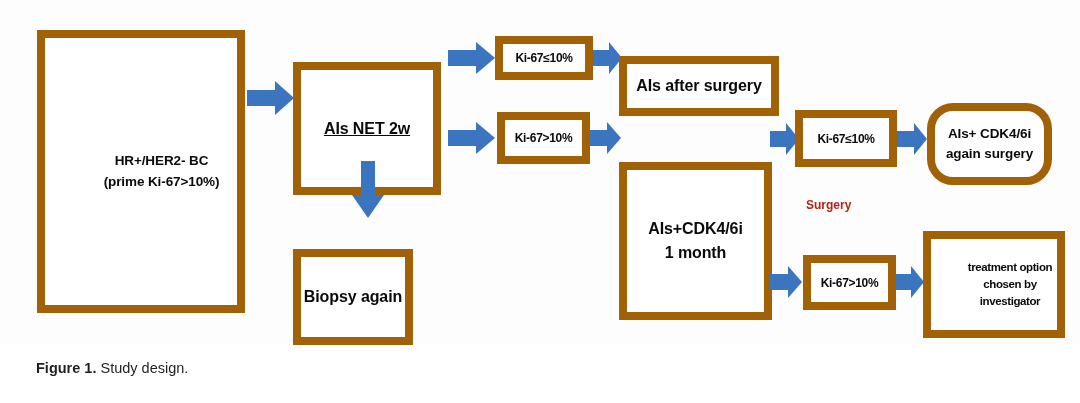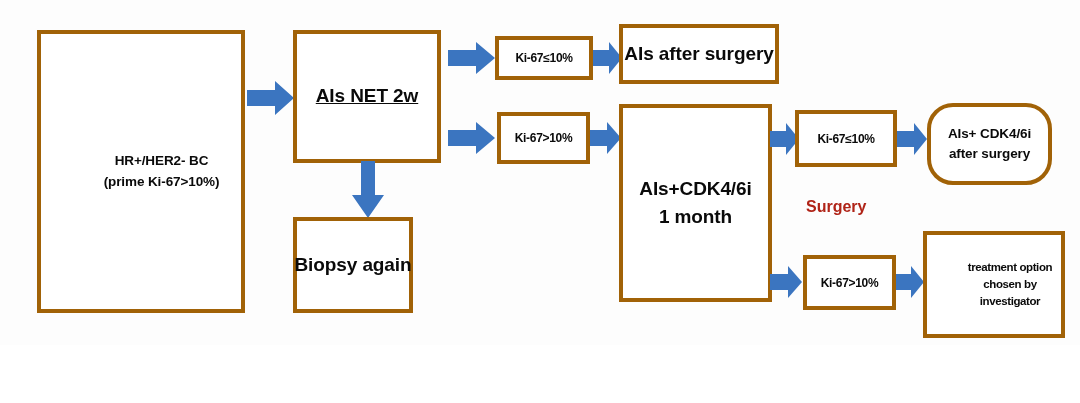--- a/index.html
+++ b/index.html
@@ -22,51 +22,51 @@
     left: 0;
     top: 0;
     width: 1080px;
     height: 345px;
     background: #fdfdfd;
   }
   .node {
     position: absolute;
     box-sizing: border-box;
     background: #ffffff;
-    border: 4px solid #a16207;
+    border: 8px solid #a16207;
     display: flex;
     flex-direction: column;
     align-items: center;
     justify-content: center;
     text-align: center;
     color: #0a0a0a;
     font-weight: bold;
     line-height: 1.5;
     letter-spacing: -0.1px;
   }
   .node .ln {
     display: block;
     white-space: nowrap;
   }
-  .n-main   { font-size: 19px; }
+  .n-main   { font-size: 16px; margin-top: 32px; }
   .n-sub    { font-size: 13.5px; }
   .n-small  { font-size: 12px; letter-spacing: -0.3px; }
   .n-tiny   { font-size: 11.5px; letter-spacing: -0.4px; }
 
   
   .arrow-h, .arrow-v {
     position: absolute;
   }
   .arrow-h svg, .arrow-v svg { display: block; }
 
   .surgery-label {
     position: absolute;
     color: #B02418;
     font-weight: bold;
-    font-size: 16px;
+    font-size: 12px;
     white-space: nowrap;
   }
 
   #caption {
     position: absolute;
     left: 36px;
     top: 360px;
     font-size: 14.5px;
     color: #231f20;
     white-space: nowrap;
@@ -135,21 +135,21 @@
     <div class="node n-small" style="left:497px; top:112px; width:93px; height:52px;">
       <span class="ln">Ki-67&gt;10%</span>
     </div>
 
     <div class="arrow-h" style="left:590px; top:120px; width:32px; height:36px;">
       <svg width="32" height="36" viewBox="0 0 32 36">
         <polygon points="0,10 17,10 17,2 31,18 17,34 17,26 0,26" fill="#3B75C0"></polygon>
       </svg>
     </div>
 
-    <div class="node n-main" style="left:619px; top:104px; width:153px; height:198px;text-align:center;">
+    <div class="node n-main" style="left:619px; top:130px; width:153px; height:158px;text-align:center;">
       <span class="ln">AIs+CDK4/6i</span>
       <span class="ln">1 month</span>
     </div>
 
     <div class="arrow-h" style="left:770px; top:121px; width:30px; height:36px;">
       <svg width="30" height="36" viewBox="0 0 30 36">
         <polygon points="0,10 16,10 16,2 29,18 16,34 16,26 0,26" fill="#3B75C0"></polygon>
       </svg>
     </div>
 
@@ -158,21 +158,21 @@
     </div>
 
     <div class="arrow-h" style="left:897px; top:121px; width:31px; height:36px;">
       <svg width="31" height="36" viewBox="0 0 31 36">
         <polygon points="0,10 17,10 17,2 30,18 17,34 17,26 0,26" fill="#3B75C0"></polygon>
       </svg>
     </div>
 
     <div class="node n-sub" style="left:927px; top:103px; width:125px; height:82px;border-radius:26px;">
       <span class="ln">AIs+ CDK4/6i</span>
-      <span class="ln">after surgery</span>
+      <span class="ln">again surgery</span>
     </div>
 
     <div class="surgery-label" style="left:806px; top:198px;">Surgery</div>
 
     <div class="arrow-h" style="left:770px; top:264px; width:33px; height:36px;">
       <svg width="33" height="36" viewBox="0 0 33 36">
         <polygon points="0,10 18,10 18,2 32,18 18,34 18,26 0,26" fill="#3B75C0"></polygon>
       </svg>
     </div>
 
@@ -187,14 +187,17 @@
     </div>
 
     <div class="node n-tiny" style="left:923px; top:231px; width:142px; height:107px;padding-left:32px;">
       <span class="ln">treatment option</span>
       <span class="ln">chosen by</span>
       <span class="ln">investigator</span>
     </div>
 
   </div>
 
+  <div id="caption">
+    <span class="cap-strong">Figure 1.</span><span class="cap-rest"> Study design.</span>
+  </div>
 
 </div>
 
 </body></html>

